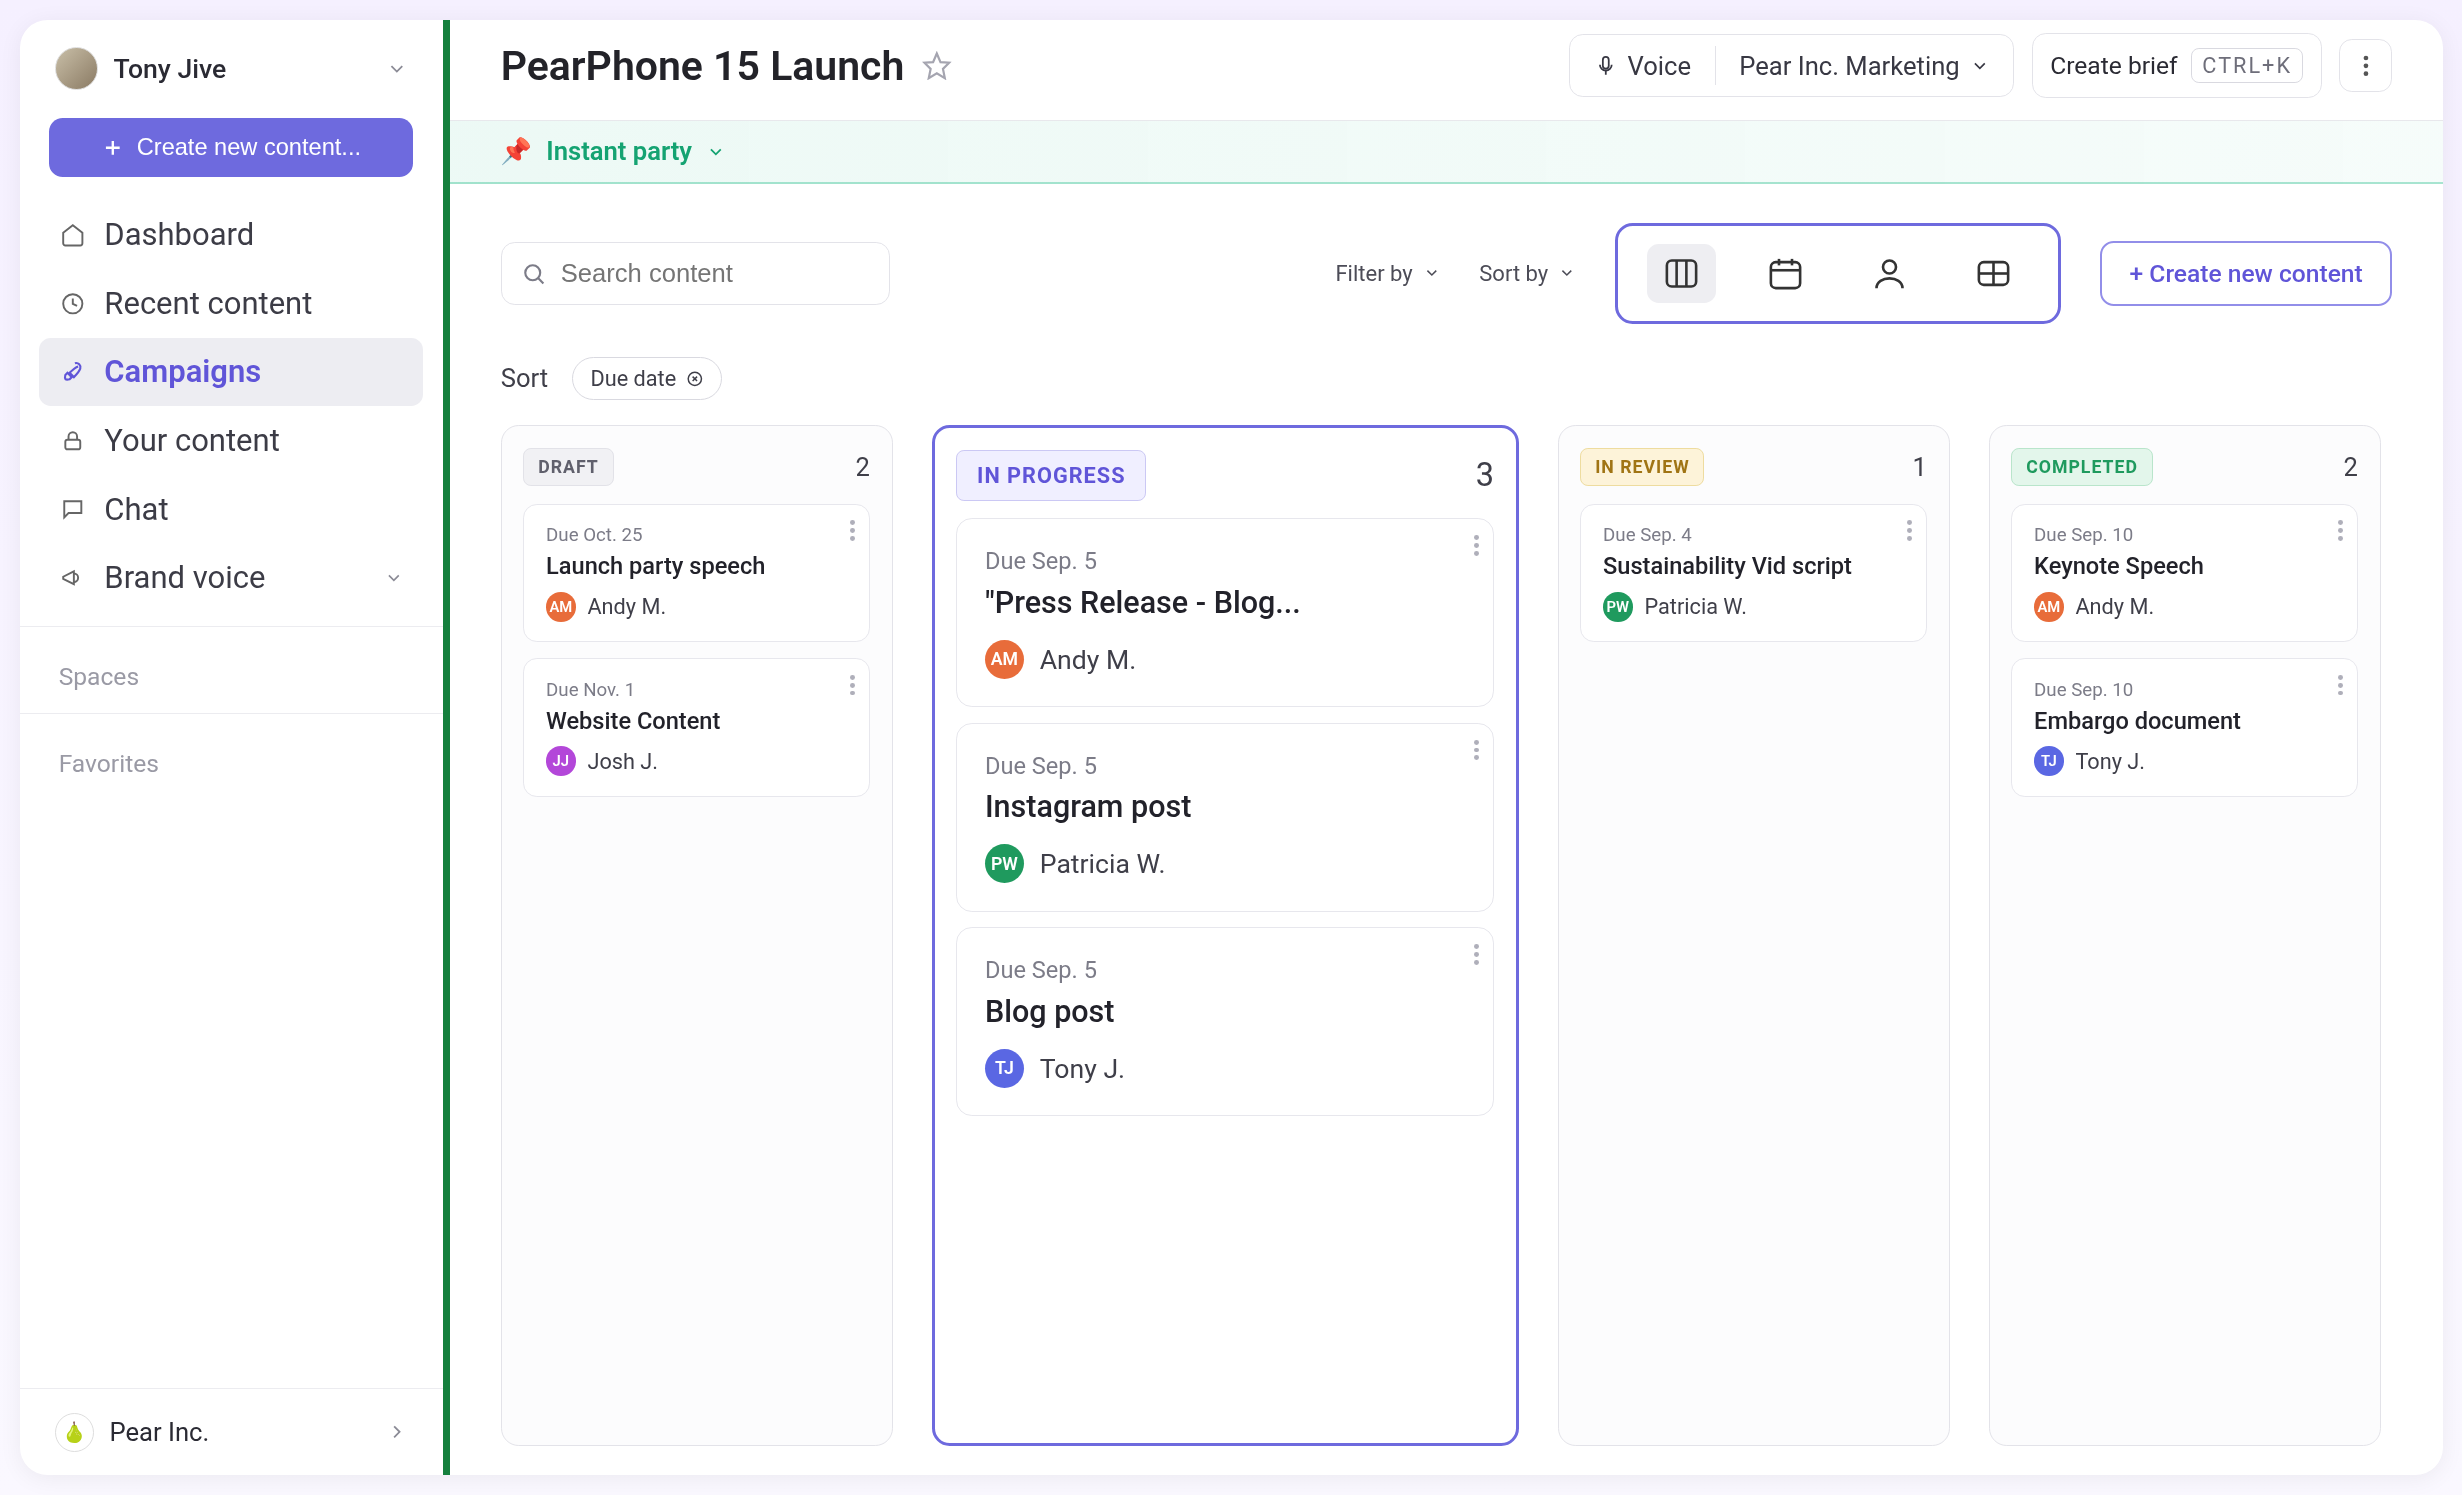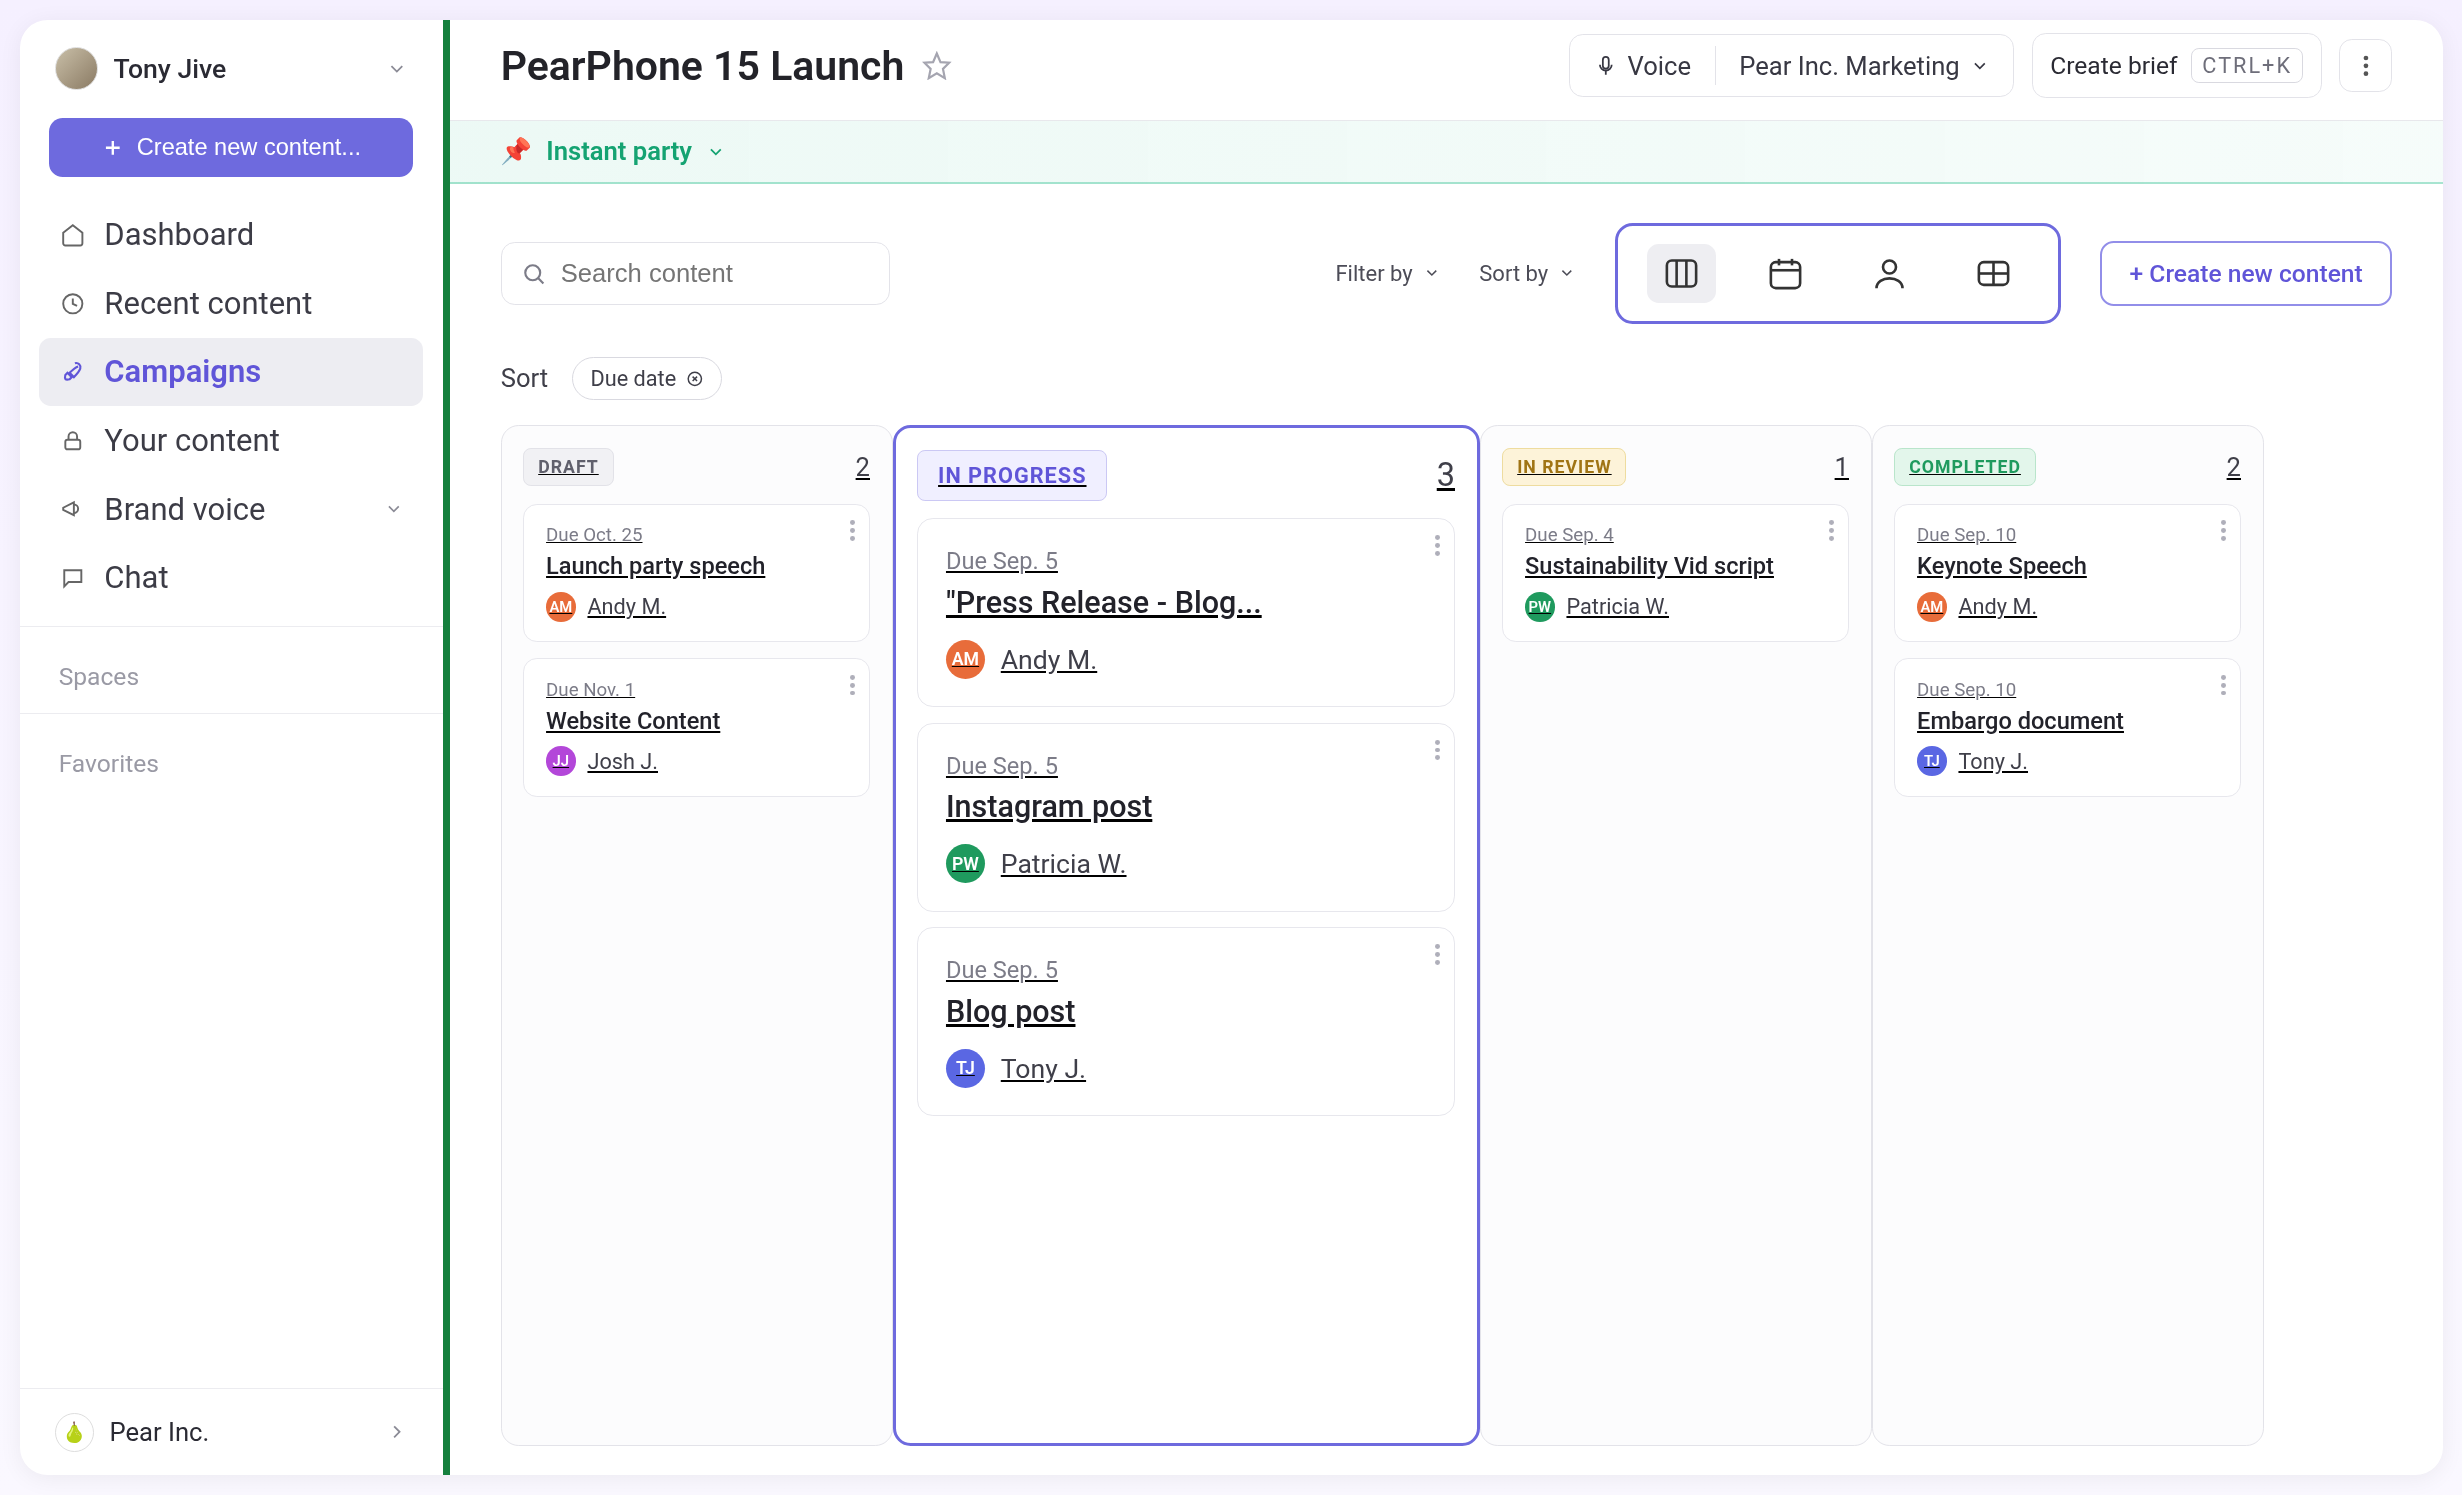--- a/index.html
+++ b/index.html
@@ -200,21 +200,21 @@
 .sortchip {
   border:1px solid #d9d9e0;border-radius:984px;
   padding:7.9px 17.7px;font-size:21.7px;color:#3f3f49;
   display:flex;align-items:center;gap:9.9px;
 }
 
 .board {
   flex:1;
   padding: 0 29.6px 29.6px 51px;
   display:flex;
-  text-decoration: underline;
+  gap: 39px;
 }
 .col {
   width: 392px;
   border:1px solid #e3e3e9;
   border-radius:17.7px;
   background:#fcfcfd;
   padding: 21.7px;
 }
 .col.big {
   width: 587px;
@@ -323,38 +323,38 @@
             <svg width="25.6" height="25.6" viewBox="0 0 24 24" fill="none" stroke="currentColor" stroke-width="1.8">
               <rect x="5" y="11" width="14" height="9" rx="2"></rect>
               <path d="M8 11V8a4 4 0 0 1 8 0v3"></path>
             </svg>
           </span>
         <span>Your content</span>
       </div>
       <div class="nav-item">
         <span class="nav-icon">
             <svg width="25.6" height="25.6" viewBox="0 0 24 24" fill="none" stroke="currentColor" stroke-width="1.8">
+              <path d="M4 5h16v11H8l-4 4V5z"></path>
+            </svg>
+          </span>
+        <span>Chat</span>
+      </div>
+      <div class="nav-item">
+        <span class="nav-icon">
+            <svg width="25.6" height="25.6" viewBox="0 0 24 24" fill="none" stroke="currentColor" stroke-width="1.8">
               <path d="M3 11v2l10 5V6L3 11z"></path>
               <path d="M13 8a4 4 0 0 1 0 8"></path>
             </svg>
           </span>
         <span>Brand voice</span>
         <span class="chev" style="margin-left:auto">
             <svg width="19.7" height="19.7" viewBox="0 0 24 24" fill="none" stroke="currentColor" stroke-width="2">
               <polyline points="6 9 12 15 18 9"></polyline>
             </svg>
           </span>
-      </div>
-      <div class="nav-item">
-        <span class="nav-icon">
-            <svg width="25.6" height="25.6" viewBox="0 0 24 24" fill="none" stroke="currentColor" stroke-width="1.8">
-              <path d="M4 5h16v11H8l-4 4V5z"></path>
-            </svg>
-          </span>
-        <span>Chat</span>
       </div>
     </nav>
 
     <div class="sidebar-sep"></div>
     <div class="section-label">Spaces</div>
     <div class="sidebar-sep"></div>
     <div class="section-label">Favorites</div>
 
     <div class="sidebar-footer">
       <div class="mini-avatar">🍐</div>

